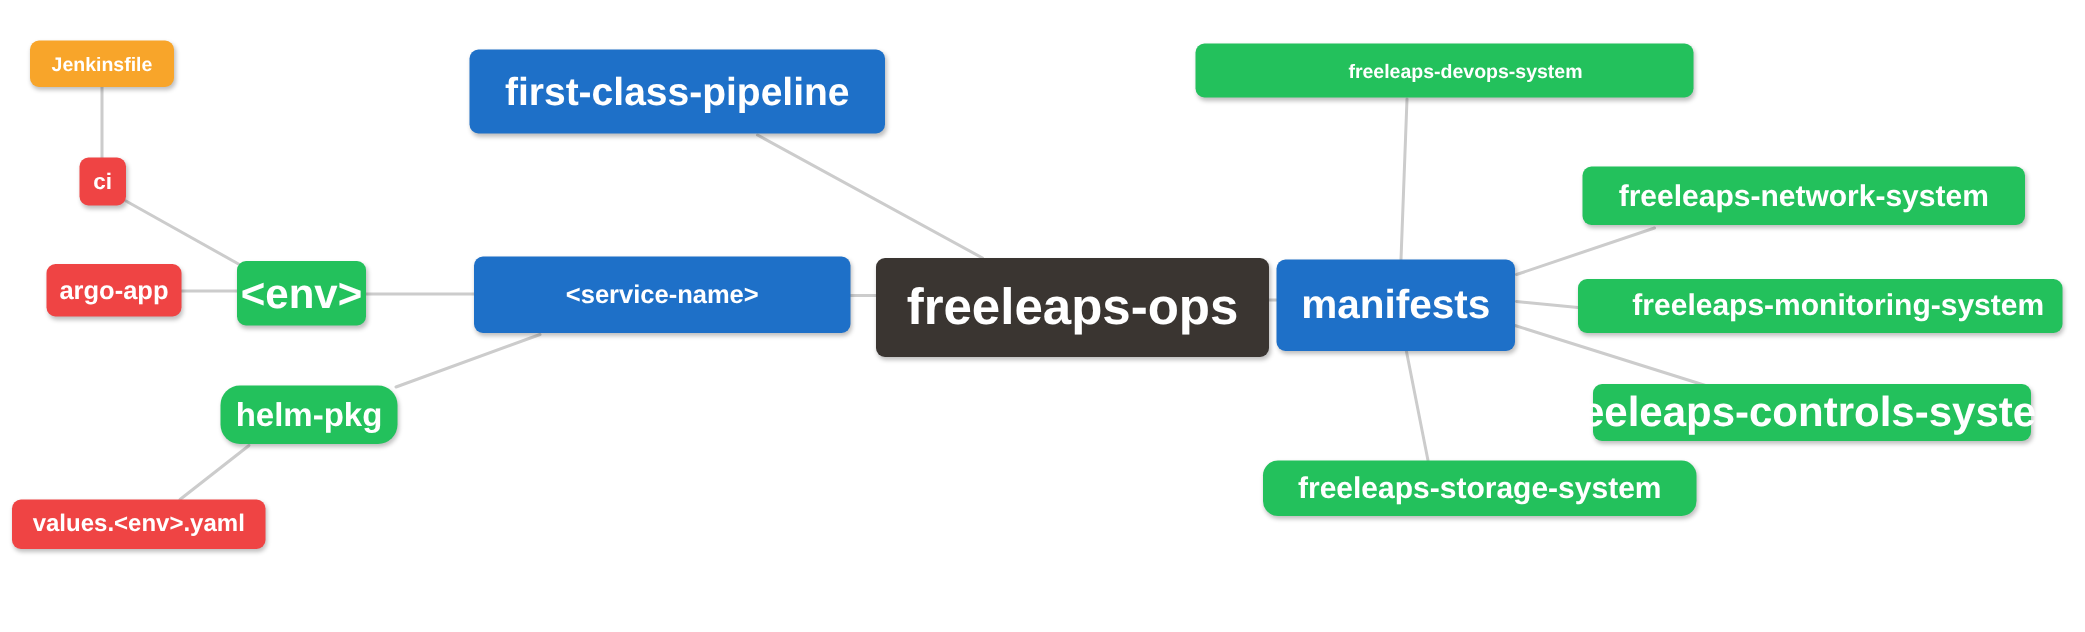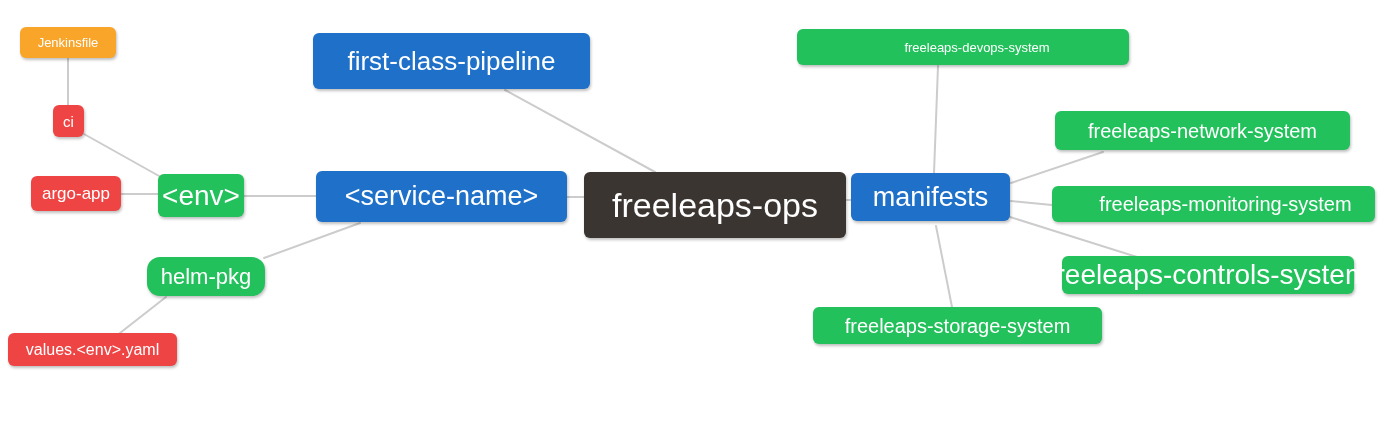--- a/index.html
+++ b/index.html
@@ -3,20 +3,21 @@
 <meta charset="utf-8">
 <style>
   html, body { margin: 0; padding: 0; background: #ffffff; }
   .canvas {
     position: relative;
     width: 1390px;
     height: 421px;
     background: #ffffff;
     overflow: hidden;
     font-family: "Liberation Sans", sans-serif;
+    font-weight: bold;
   }
   svg.edges { position: absolute; left: 0; top: 0; }
   svg.edges line { stroke: #cccccc; stroke-width: 2; stroke-linecap: round; }
   .node {
     position: absolute;
     display: flex;
     align-items: center;
     justify-content: center;
     color: #ffffff;
     border-radius: 6px;
@@ -61,29 +62,29 @@
   <div class="node c-red" style="left:31px;  top:176px; width:90px;  height:35px; font-size:17px;">argo-app</div>
 
   <div class="node c-green" style="left:158px; top:174px; width:86px;  height:43px; font-size:28px;">&lt;env&gt;</div>
 
   <div class="node c-green" style="left:147px; top:257px; width:118px; height:39px; font-size:22px;border-radius:13px;">helm-pkg</div>
 
   <div class="node c-red" style="left:8px;   top:333px; width:169px; height:33px; font-size:16px;">values.&lt;env&gt;.yaml</div>
 
   <div class="node c-blue" style="left:313px; top:33px;  width:277px; height:56px; font-size:26px;">first-class-pipeline</div>
 
-  <div class="node c-blue" style="left:316px; top:171px; width:251px; height:51px; font-size:27px;">&lt;service-name&gt;</div>
+  <div class="node c-blue" style="left:316px; top:171px; width:251px; height:51px; font-size:17px;">&lt;service-name&gt;</div>
 
   <div class="node c-root" style="left:584px; top:172px; width:262px; height:66px; font-size:34px;">freeleaps-ops</div>
 
-  <div class="node c-blue" style="left:851px; top:173px; width:159px; height:48px; font-size:27px;">manifests</div>
+  <div class="node c-blue" style="left:851px; top:173px; width:159px; height:61px; font-size:27px;">manifests</div>
 
   <div class="node c-green" style="left:797px; top:29px;  width:332px; height:36px; font-size:13px;padding-left:28px;">freeleaps-devops-system</div>
 
   <div class="node c-green" style="left:1055px; top:111px; width:295px; height:39px; font-size:20px;">freeleaps-network-system</div>
 
   <div class="node c-green" style="left:1052px; top:186px; width:323px; height:36px; font-size:20px;padding-left:24px;">freeleaps-monitoring-system</div>
 
   <div class="node c-green" style="left:1062px; top:256px; width:292px; height:38px; font-size:28px;">freeleaps-controls-system</div>
 
-  <div class="node c-green" style="left:813px; top:307px; width:289px; height:37px; font-size:20px;">freeleaps-storage-system</div>
+  <div class="node c-green" style="left:842px; top:307px; width:289px; height:37px; font-size:20px;border-radius:10px;">freeleaps-storage-system</div>
 
 </div>
 
 </body></html>

